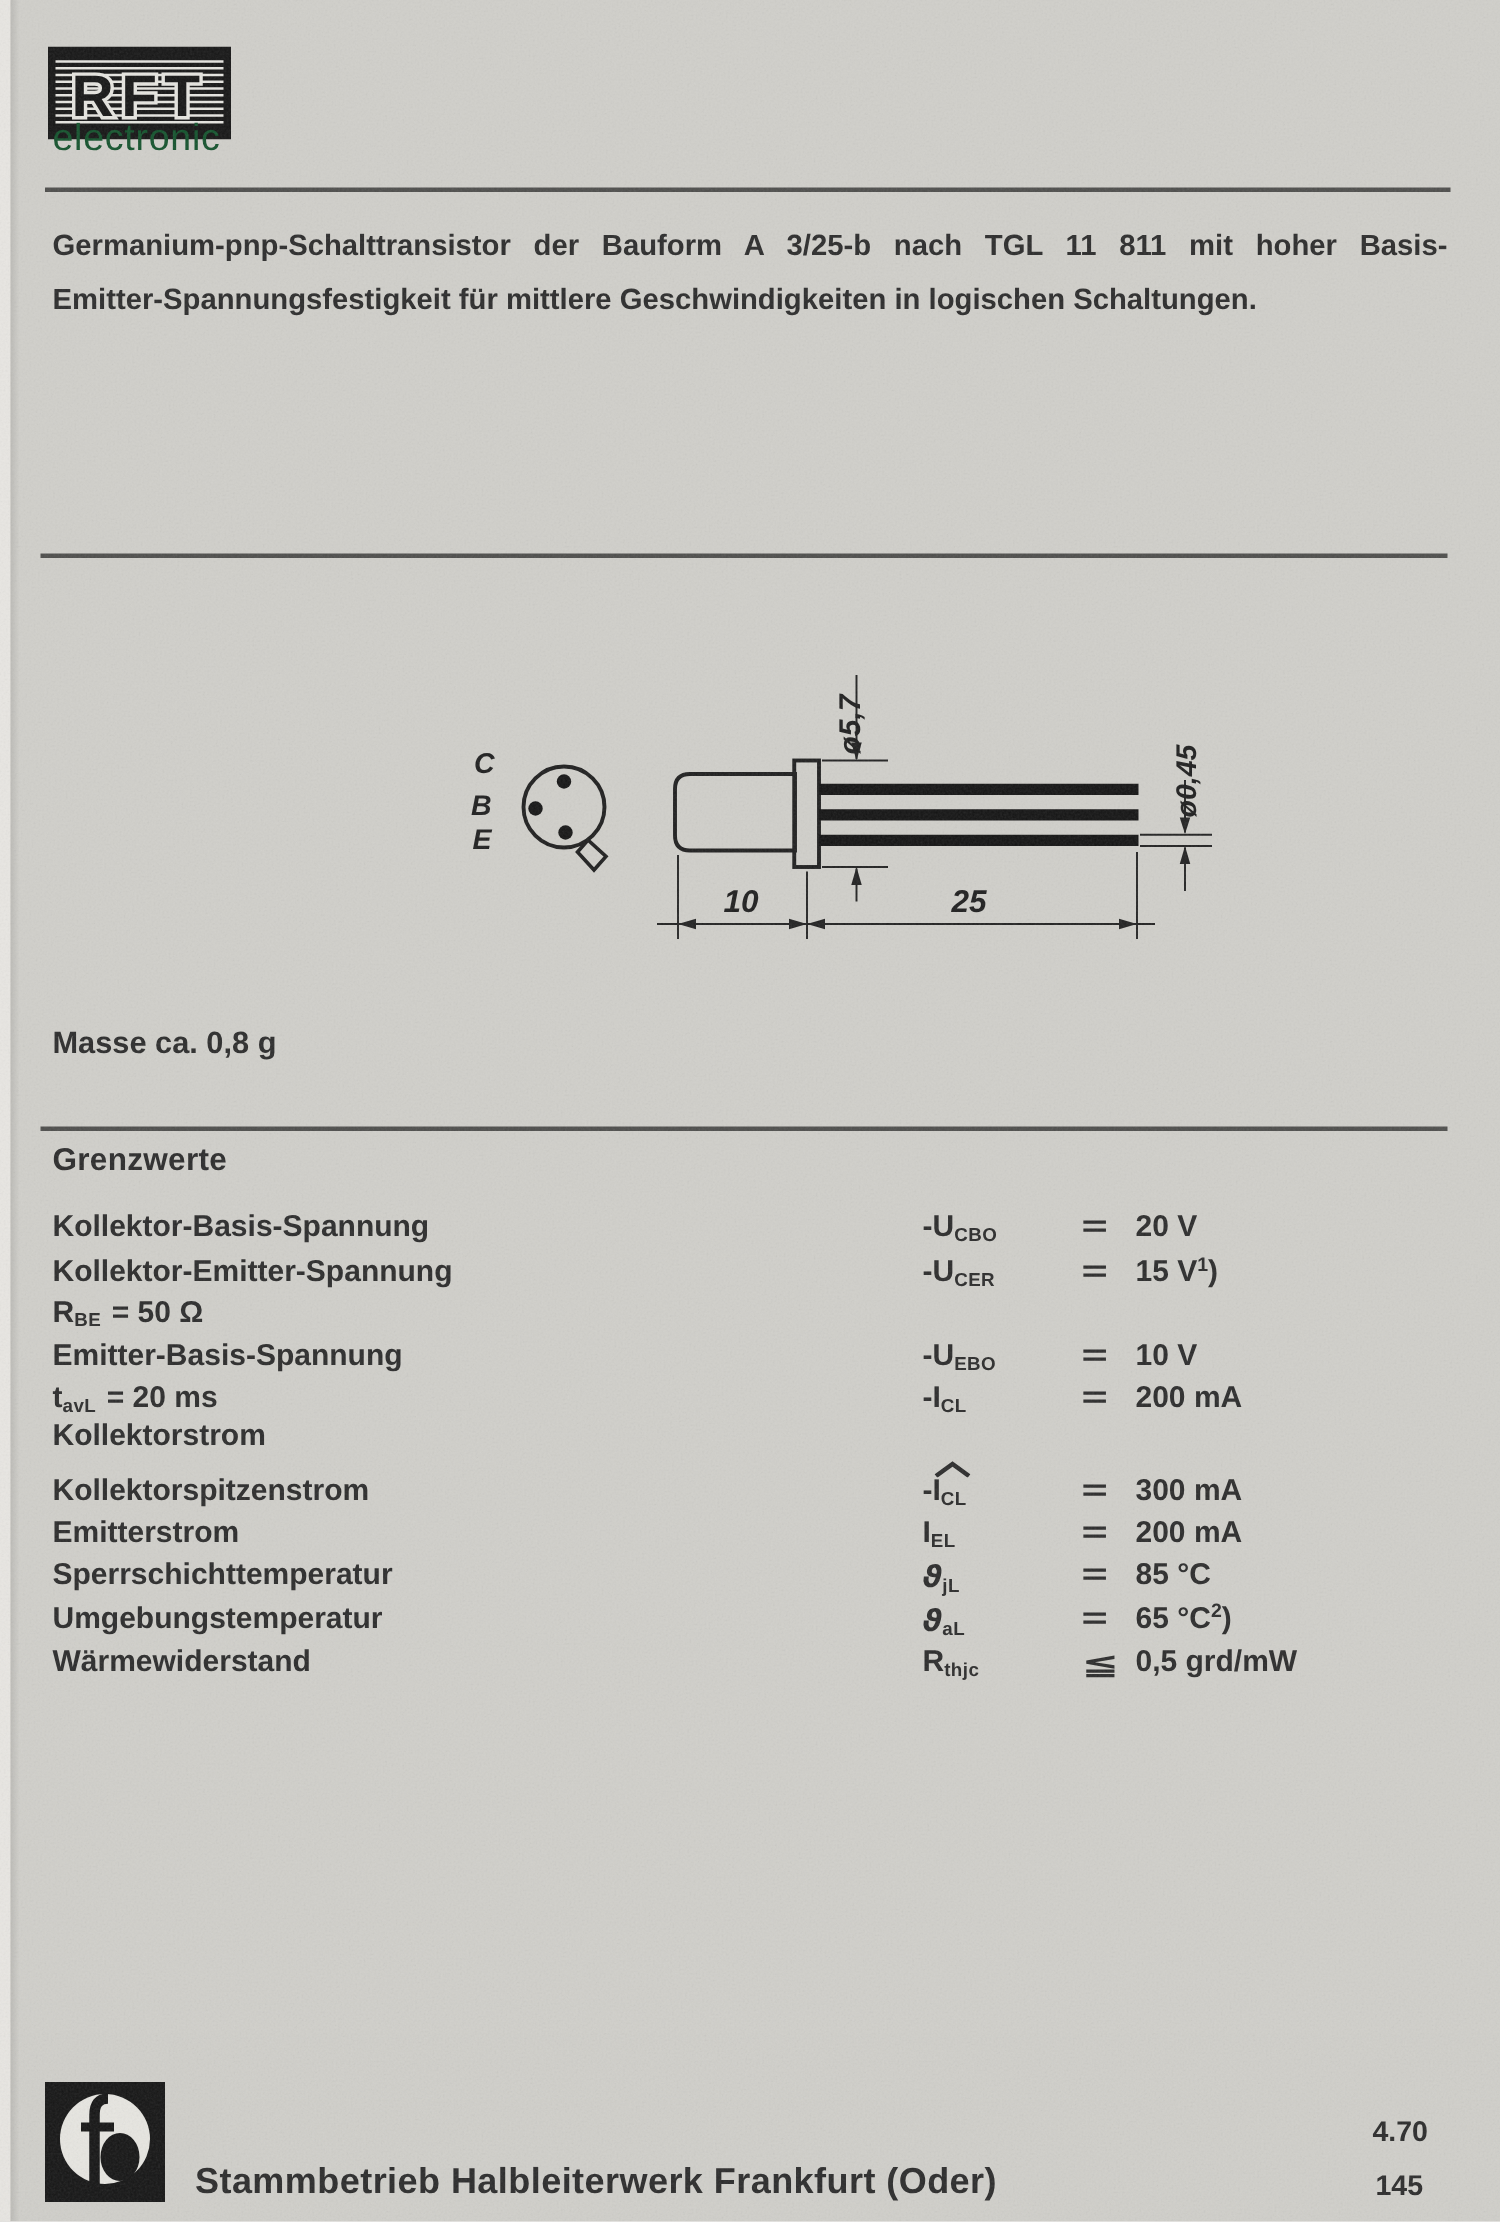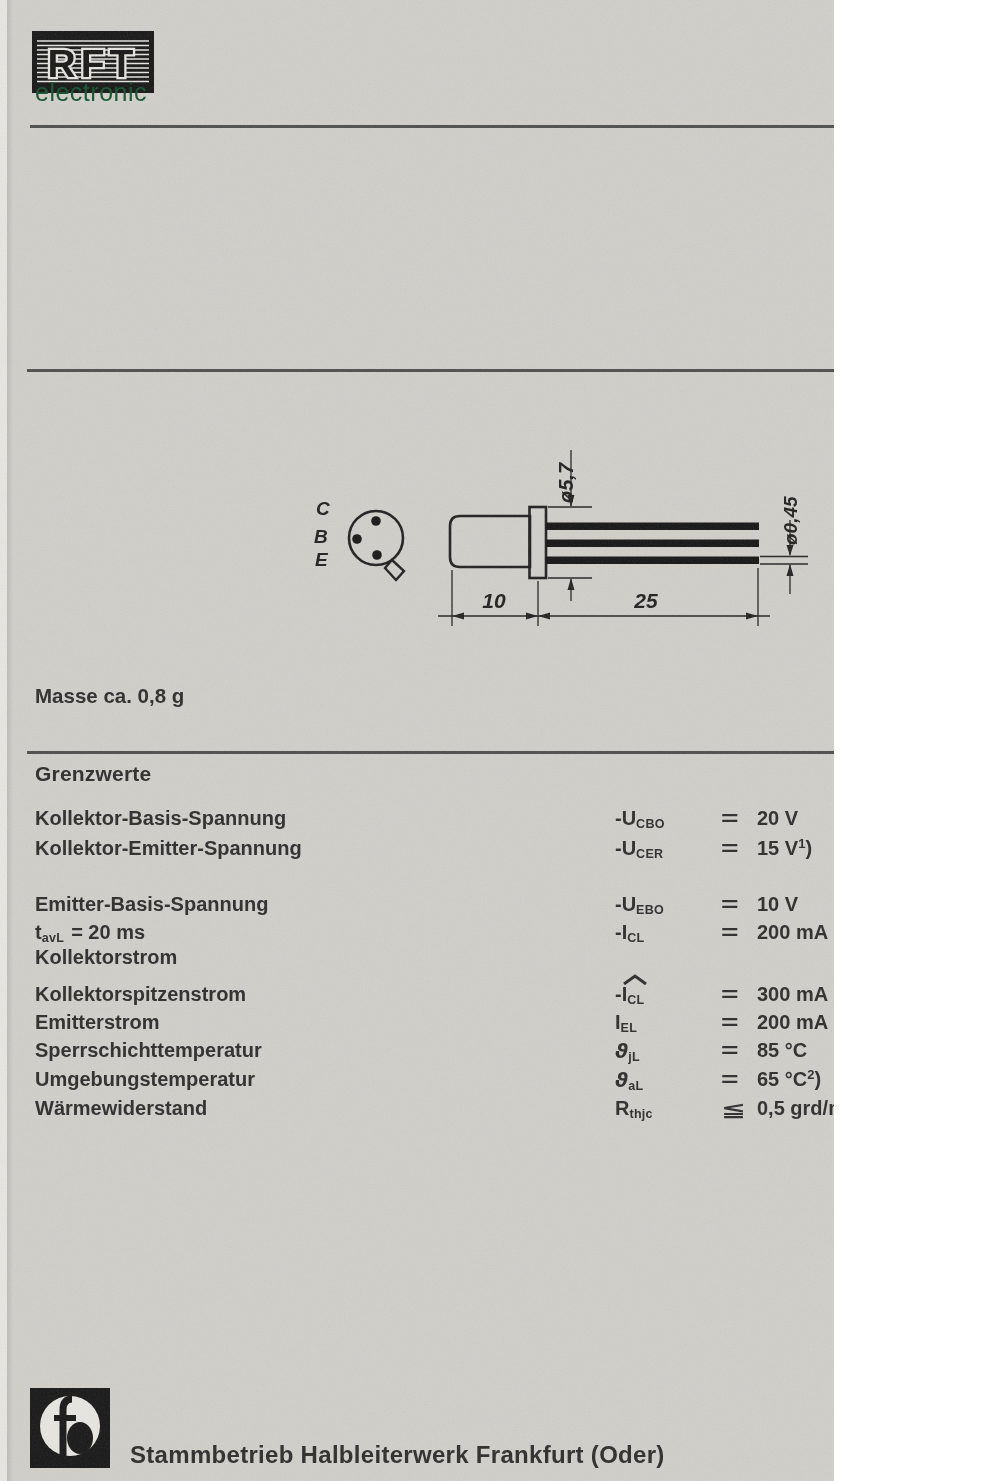--- a/index.html
+++ b/index.html
@@ -1,18 +1,18 @@
 <!DOCTYPE html>
 <html><head>
 <meta charset="utf-8">
 <style>
   html,body{margin:0;padding:0;}
   .page{
     position:relative;
-    width:834px;height:1481px;
+    width:1000px;height:1481px;
     background:#d0cfca;
     overflow:hidden;
     font-family:"Liberation Sans","DejaVu Sans",sans-serif;
     color:#2c2c2c;
   }
   .abs{position:absolute;}
   
   .scan-edge-left{left:0;top:0;width:7px;height:100%;background:#eceae6;opacity:.85;}
   .scan-crease{left:7px;top:0;width:6px;height:100%;
     background:linear-gradient(to right,rgba(40,40,38,.12),rgba(40,40,38,0));}
@@ -71,20 +71,24 @@
       <line x1="5" y1="46" x2="117" y2="46"></line>
         <line x1="5" y1="50.5" x2="117" y2="50.5"></line>
     </g>
     <text x="61" y="46" text-anchor="middle" font-family="Liberation Sans, DejaVu Sans, sans-serif" font-size="39" font-weight="700" letter-spacing="5" fill="#161616" stroke="#e6e5e0" stroke-width="4.5" paint-order="stroke">RFT</text>
   </svg>
   <div class="abs electronic">electronic</div>
 
 
   <div class="abs rule rule1"></div>
 
+  <div class="abs description">
+    <div class="just">Germanium-pnp-Schalttransistor der Bauform A 3/25-b nach TGL 11 811 mit hoher Basis-</div>
+    <div>Emitter-Spannungsfestigkeit für mittlere Geschwindigkeiten in logischen Schaltungen.</div>
+  </div>
 
   <div class="abs rule rule2"></div>
 
   <svg class="abs" style="left:280px;top:428px;" width="545" height="220" viewBox="280 428 545 220">
 
     <g>
       <circle cx="376" cy="538" r="27" fill="none" stroke="#1f1f1f" stroke-width="2.6"></circle>
       <polygon points="392,560 404,571 396,580 385,568" fill="#d0cfca" stroke="#1f1f1f" stroke-width="2.4"></polygon>
       <circle cx="376" cy="521" r="4.8" fill="#161616"></circle>
       <circle cx="357" cy="539" r="4.8" fill="#161616"></circle>
@@ -149,20 +153,23 @@
     <span class="val"><span>20 V</span></span>
   </div>
 
   <div class="lrow" style="top:837px">
     <span class="lbl">Kollektor-Emitter-Spannung</span>
     <span class="sym"><span>-U</span><span class="sub">CER</span></span>
     <span class="rel">=</span>
     <span class="val"><span>15 V</span><span class="sup">1</span><span>)</span></span>
   </div>
 
+  <div class="lrow" style="top:864px">
+    <span class="lbl"><span>R</span><span class="sub">BE</span><span class="lbl-rest">= 50 Ω</span></span>
+  </div>
 
   <div class="lrow" style="top:893px">
     <span class="lbl">Emitter-Basis-Spannung</span>
     <span class="sym"><span>-U</span><span class="sub">EBO</span></span>
     <span class="rel">=</span>
     <span class="val"><span>10 V</span></span>
   </div>
 
   <div class="lrow" style="top:921px">
     <span class="lbl"><span>t</span><span class="sub">avL</span><span class="lbl-rest">= 20 ms</span></span>

